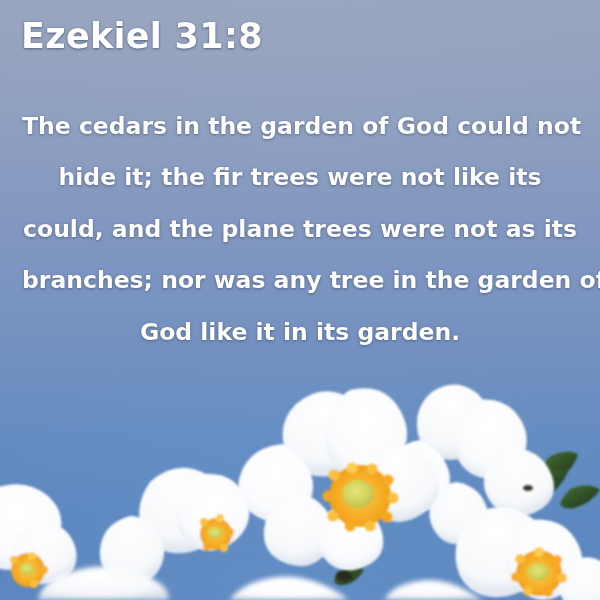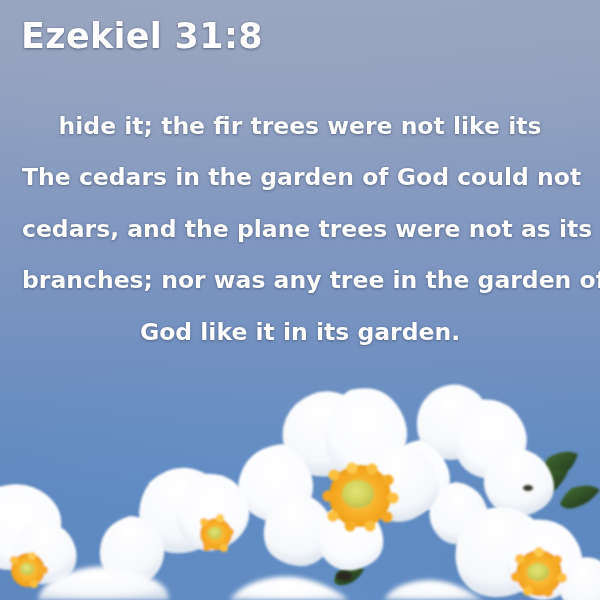--- a/index.html
+++ b/index.html
@@ -223,20 +223,20 @@
       </g>
 
       <ellipse cx="344" cy="206" rx="8" ry="5" fill="#2b2a22" filter="url(#soft)"></ellipse>
       <ellipse cx="528" cy="118" rx="5" ry="3" fill="#3a3a2e" filter="url(#soft)"></ellipse>
     </svg>
   </div>
 
   <div class="title">Ezekiel 31:8</div>
 
   <div class="verse">
+    <span class="vline">The cedars in the garden of God could not</span>
     <span class="vline">hide it; the fir trees were not like its</span>
-    <span class="vline">The cedars in the garden of God could not</span>
-    <span class="vline">cedars, and the plane trees were not as its</span>
+    <span class="vline">could, and the plane trees were not as its</span>
     <span class="vline">branches; nor was any tree in the garden of</span>
     <span class="vline">God like it in its garden.</span>
   </div>
 
 </div>
 
 </body></html>

